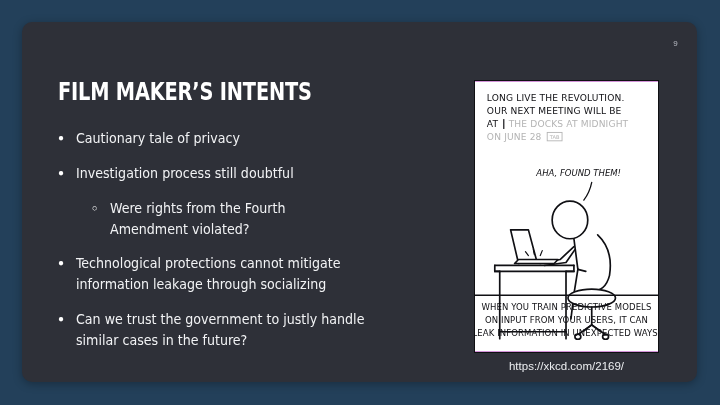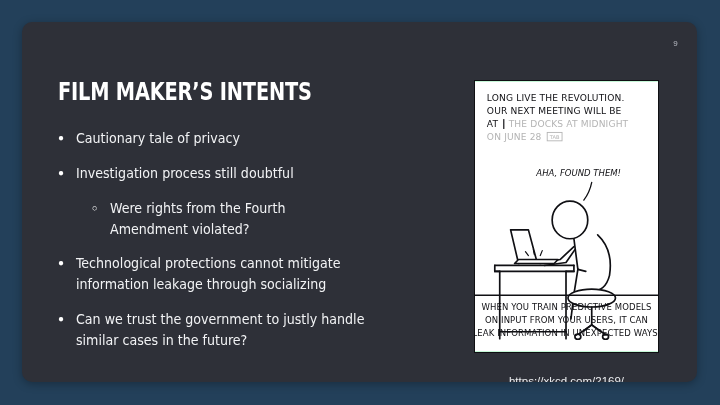--- a/index.html
+++ b/index.html
@@ -111,36 +111,35 @@
   #comic-figure {
     position: absolute;
     left: 452px;
     top: 58px;
     width: 185px;
     height: 273px;
   }
   #comic-panel {
     position: absolute;
     inset: 0;
-    background: #86efac;
+    background: #a21caf;
     border: 1.5px solid #0f0f12;
     box-sizing: border-box;
   }
   #comic-svg { display: block; width: 100%; height: 100%; }
 
   #comic-source-url {
     position: absolute;
     left: 452px;
     top: 338px;
     width: 185px;
     text-align: center;
     color: #eceef1;
     font-family: "Liberation Sans", sans-serif;
     font-size: 11.5px;
-    margin-top: 15px;
   }
 </style>
 </head>
 <body>
 
 <div id="slide-backdrop">
 
   <div id="slide-card">
 
     <div id="page-number">9</div>

